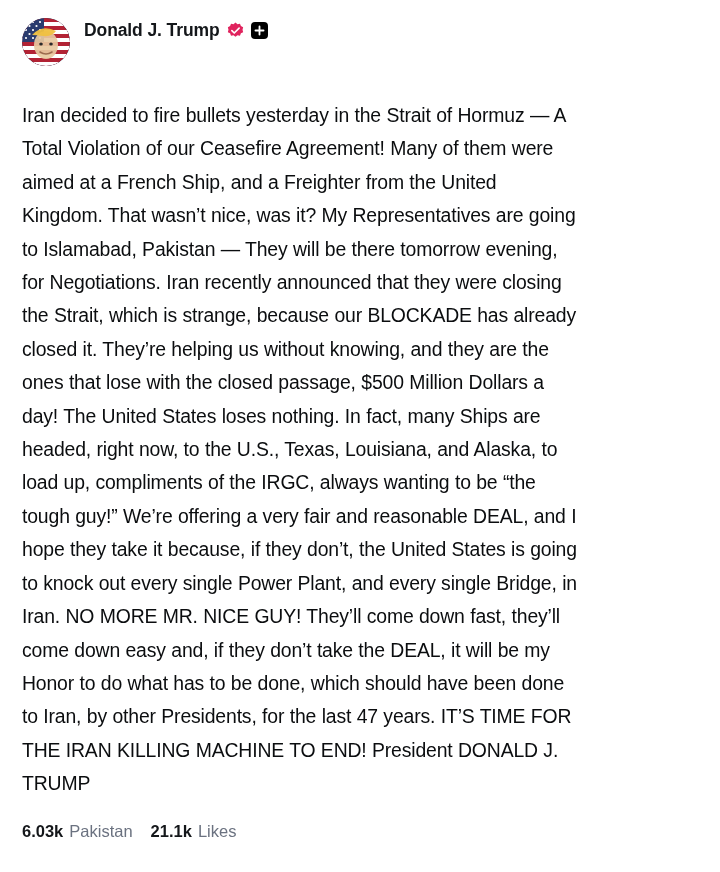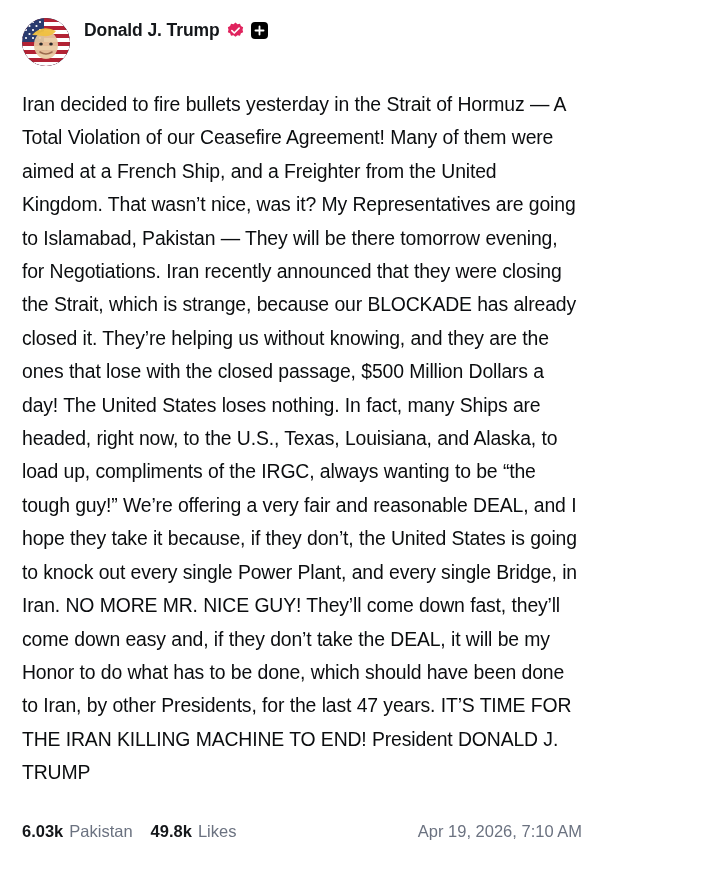--- a/index.html
+++ b/index.html
@@ -75,21 +75,21 @@
   }
   .badge-plus svg { display:block; }
   .handle {
     font-size: 15.5px;
     color: #6b7280;
     margin-top: 3px;
     letter-spacing: -0.1px;
   }
   
   .body-text {
-    margin-top: 16px;
+    margin-top: 27px;
     font-size: 19.4px;
     line-height: 33.4px;
     color: #0b0d0f;
     letter-spacing: -0.15px;
     word-spacing: 0.2px;
     flex: 1 1 auto;
   }
   
   .footer {
     display: flex;
@@ -185,20 +185,19 @@
 
   <div class="body-text">Iran decided to fire bullets yesterday in the Strait of Hormuz — A Total Violation of our Ceasefire Agreement! Many of them were aimed at a French Ship, and a Freighter from the United Kingdom. That wasn’t nice, was it? My Representatives are going to Islamabad, Pakistan — They will be there tomorrow evening, for Negotiations. Iran recently announced that they were closing the Strait, which is strange, because our BLOCKADE has already closed it. They’re helping us without knowing, and they are the ones that lose with the closed passage, $500 Million Dollars a day! The United States loses nothing. In fact, many Ships are headed, right now, to the U.S., Texas, Louisiana, and Alaska, to load up, compliments of the IRGC, always wanting to be “the tough guy!” We’re offering a very fair and reasonable DEAL, and I hope they take it because, if they don’t, the United States is going to knock out every single Power Plant, and every single Bridge, in Iran. NO MORE MR. NICE GUY! They’ll come down fast, they’ll come down easy and, if they don’t take the DEAL, it will be my Honor to do what has to be done, which should have been done to Iran, by other Presidents, for the last 47 years. IT’S TIME FOR THE IRAN KILLING MACHINE TO END! President DONALD J. TRUMP</div>
 
   <div class="footer">
     <div class="stats">
       <span class="stat">
         <span class="num">6.03k</span>
         <span class="lbl">Pakistan</span>
       </span>
       <span class="stat">
-        <span class="num">49.8k</span>
+        <span class="num">21.1k</span>
         <span class="lbl">Likes</span>
       </span>
     </div>
-    <div class="timestamp">Apr 19, 2026, 7:10 AM</div>
   </div>
 
 </div>
 
 </body></html>

